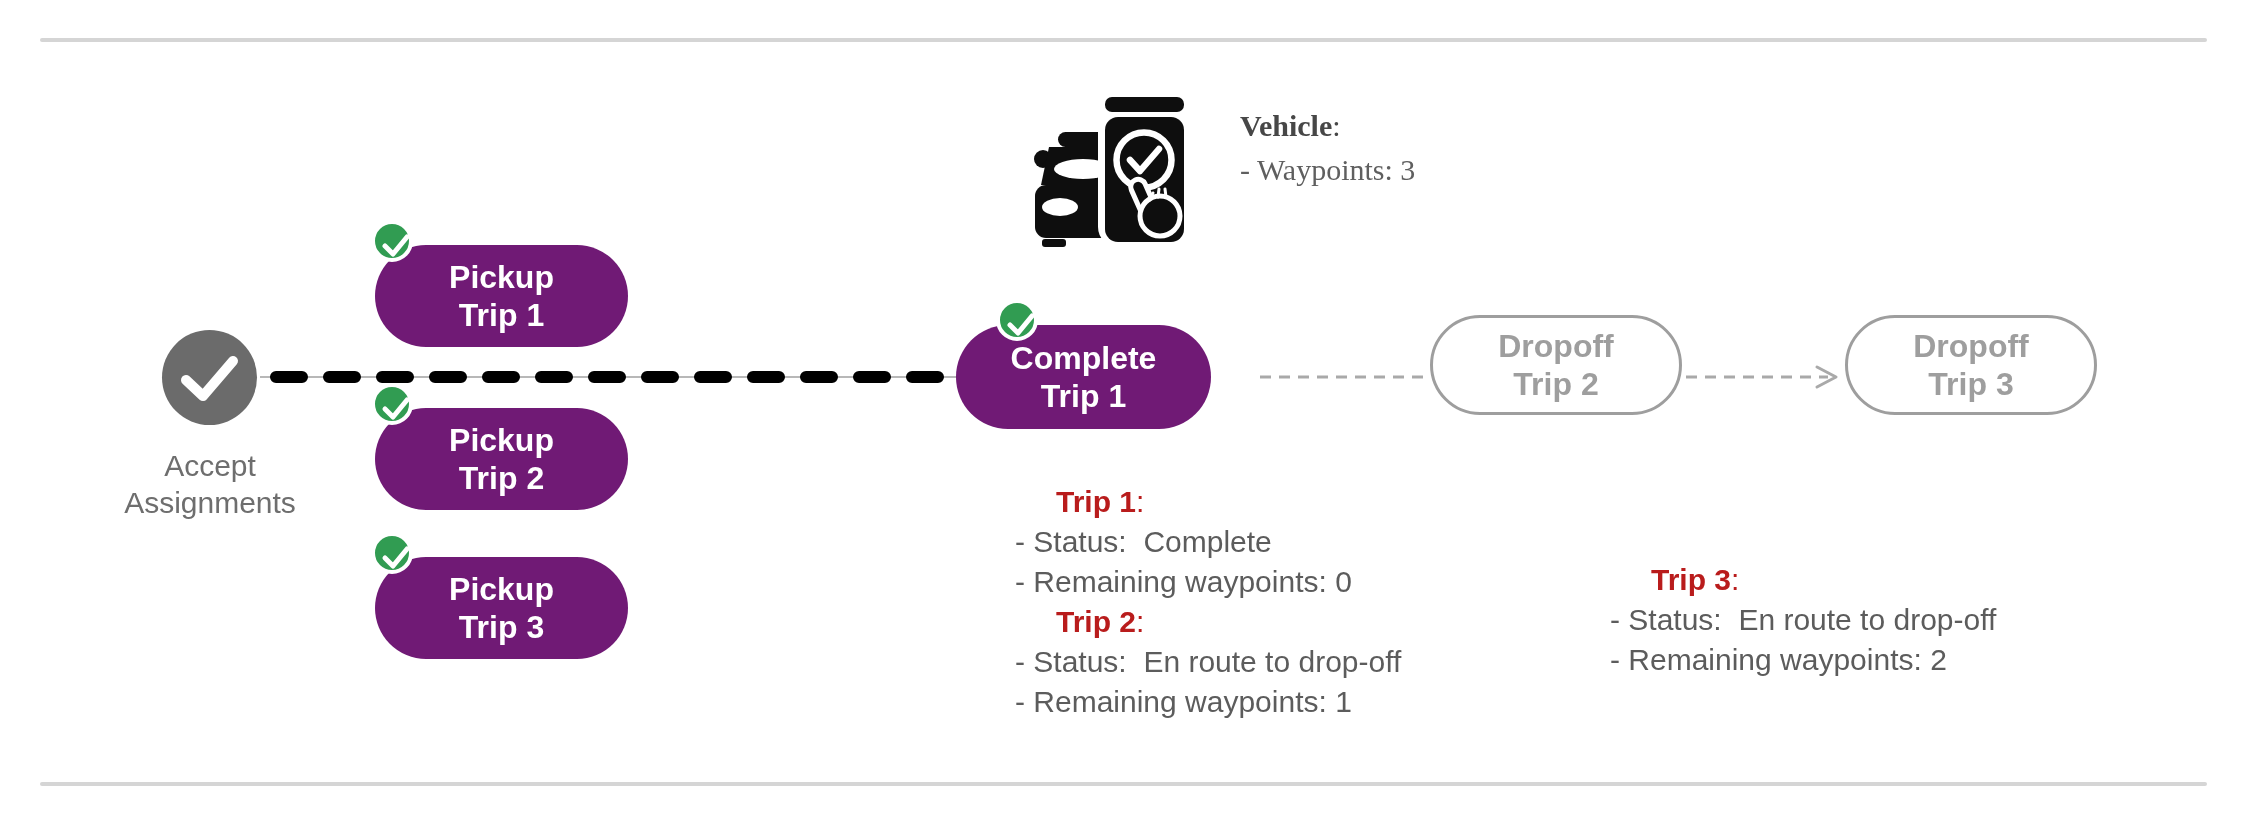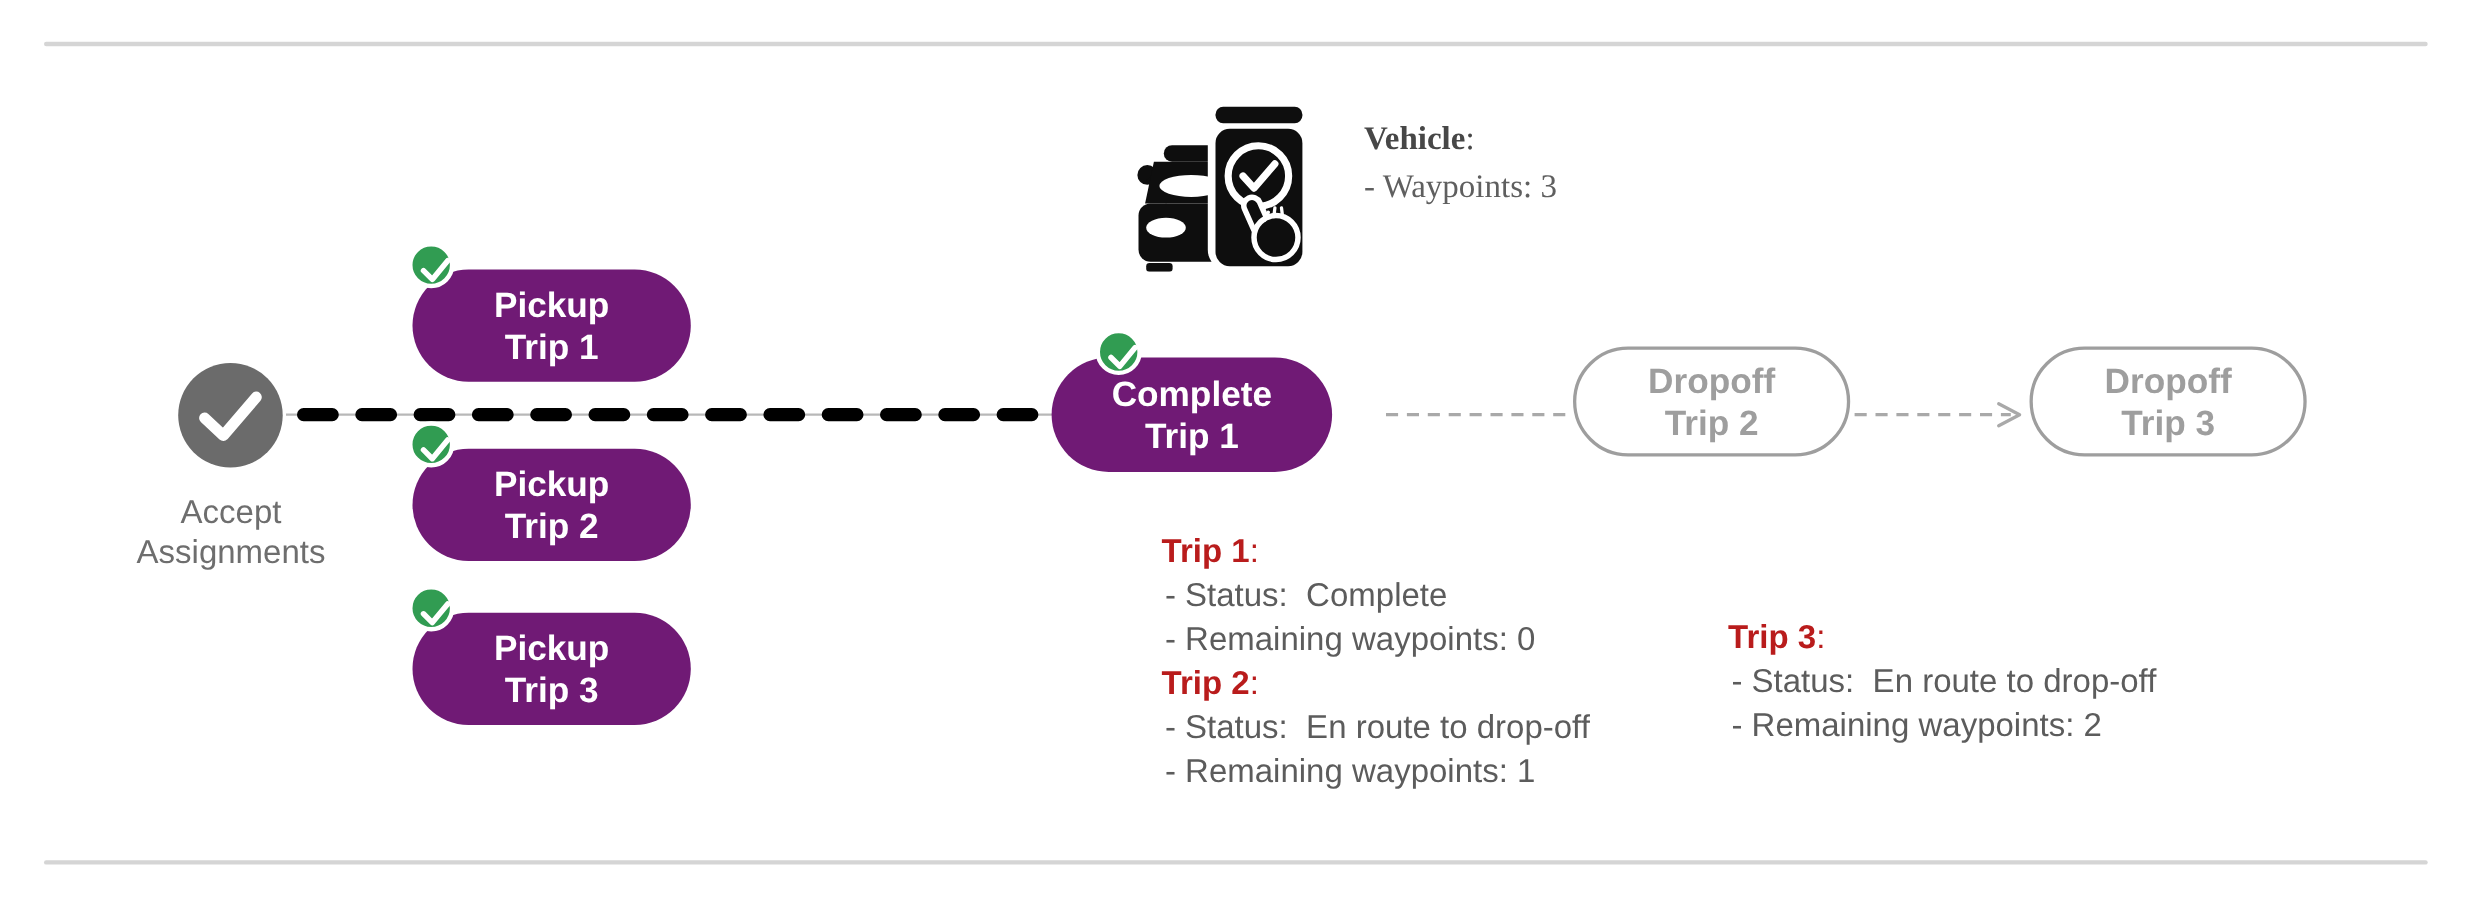--- a/index.html
+++ b/index.html
@@ -61,24 +61,24 @@
     border:4px solid #ffffff; border-radius:50%; z-index:3;
   }
   #badge-1 { left:371px;  top:220px; }
   #badge-2 { left:371px;  top:383px; }
   #badge-3 { left:371px;  top:532px; }
   #badge-c { left:996px;  top:299px; }
   .badge svg { position:absolute; left:-2px; top:-2px; }
 
   .status-block { position:absolute; font-size:30px; line-height:40px; color:#5c5c5c; z-index:2; }
   #status-left  { left:1015px; top:482px; }
-  #status-right { left:1530px; top:560px; }
+  #status-right { left:1610px; top:560px; }
   .status-head { font-weight:400; color:#b91c1c;margin-left:41px; }
   .status-head b { font-weight:700; }
-  .status-line { white-space:pre-wrap;margin-left:44px; }
+  .status-line { white-space:pre-wrap; }
 </style>
 </head>
 <body>
 
 <div id="canvas">
 
   <div class="divider top"></div>
   <div class="divider bottom"></div>
 
 

